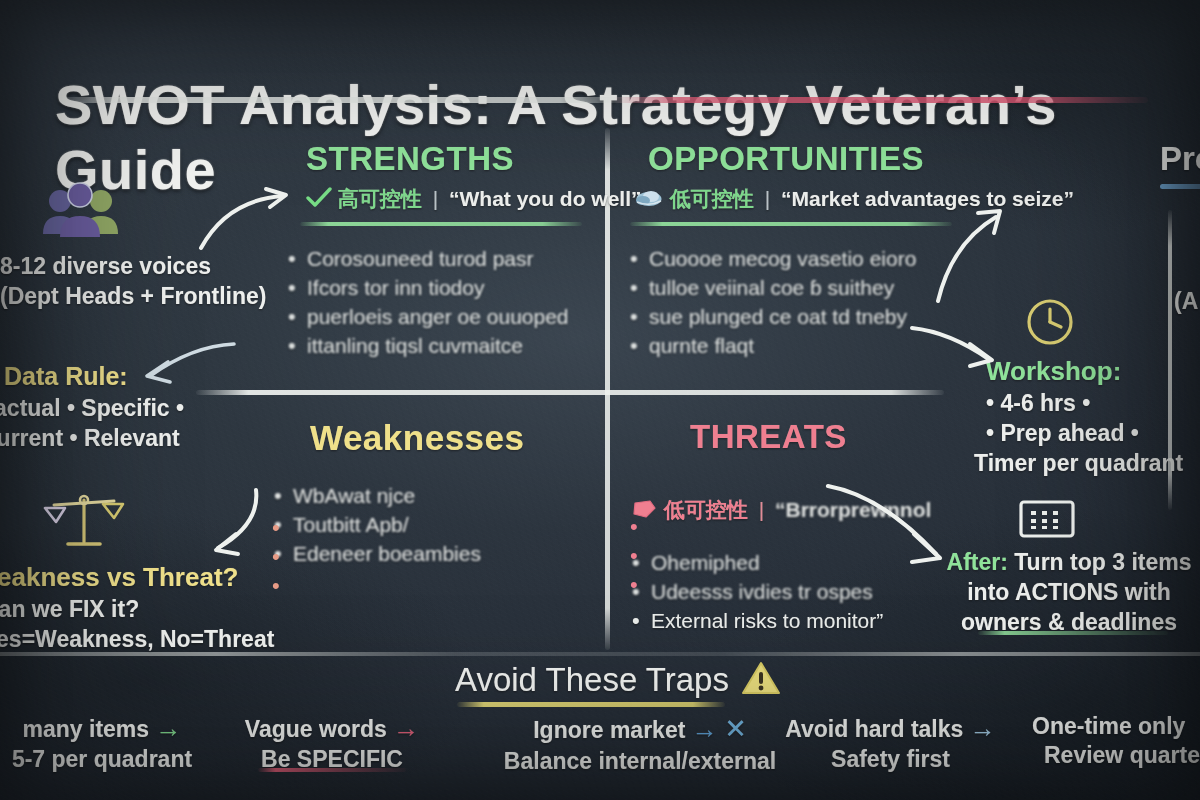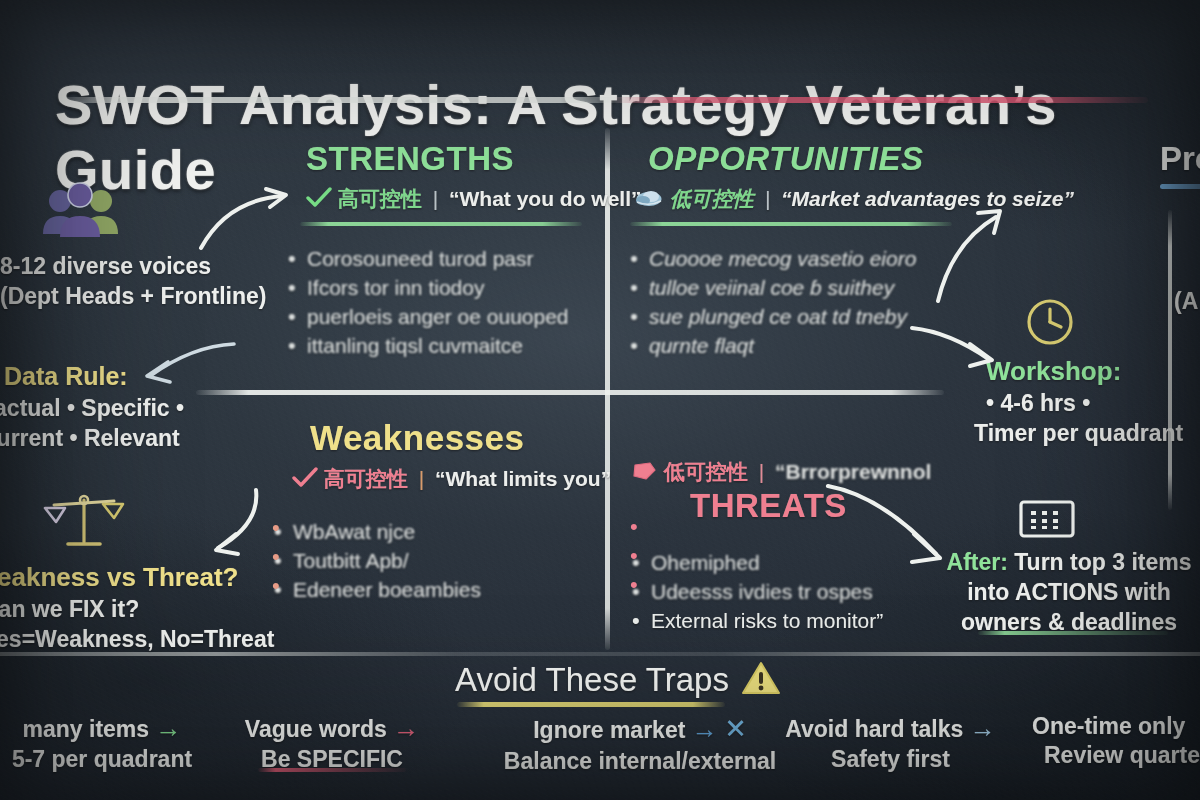--- a/index.html
+++ b/index.html
@@ -122,21 +122,21 @@
     </div>
     <div class="q-rule" style="width:282px;margin:8px 0 0 -6px;background:linear-gradient(90deg,rgba(140,225,150,.06),rgba(150,230,160,.9) 10%,rgba(150,230,160,.85) 86%,rgba(140,225,150,.06));"></div>
     <ul class="q-list blurry chalk" style="margin-top:19px;margin-left:-22px;">
       <li>Corosouneed turod pasr</li>
       <li>Ifcors tor inn tiodoy</li>
       <li>puerloeis anger oe ouuoped</li>
       <li>ittanling tiqsl cuvmaitce</li>
     </ul>
   </div>
 
-  <div class="abs" style="left:648px;top:140px;font-style:italic;">
+  <div class="abs" style="left:648px;top:140px;">
     <div class="chalk q-title" style="color:#8fe39a;">OPPORTUNITIES</div>
     <div class="chalk q-sub" style="margin-top:7px;margin-left:-14px;">
       <span class="ico">
         <svg width="30" height="22" viewBox="0 0 30 22">
           <ellipse cx="15" cy="12" rx="12.5" ry="7" fill="#9fc4d8"></ellipse>
           <ellipse cx="17" cy="9.5" rx="8" ry="5.5" fill="#cfe2ee"></ellipse>
           <ellipse cx="9" cy="13.5" rx="7" ry="4.5" fill="#7fa9c2"></ellipse>
           <path d="M3 15 q12 5 24 -1" stroke="#e8f1f6" stroke-width="1.6" fill="none" opacity=".8"></path>
         </svg>
       </span>
@@ -148,54 +148,44 @@
     <ul class="q-list blurry chalk" style="margin-top:19px;margin-left:-22px;">
       <li>Cuoooe mecog vasetio eioro</li>
       <li>tulloe veiinal coe ɓ suithey</li>
       <li>sue plunged ce oat td tneby</li>
       <li>qurnte flaqt</li>
     </ul>
   </div>
 
   <div class="abs" style="left:310px;top:418px;">
     <div class="chalk q-title" style="color:#efe08a;font-size:35px;">Weaknesses</div>
-    <div class="chalk q-sub" style="margin-top:7px;margin-left:-18px;">
-      <span class="ico">
-        <svg width="26" height="22" viewBox="0 0 26 22">
-            <path d="M2 11 L9 18 L24 2" stroke="#ef7f90" stroke-width="3.4" fill="none" stroke-linecap="round" stroke-linejoin="round"></path>
-          </svg>
-      </span>
-      <span class="cn" style="color:#ef7f90;">高可控性</span>
-      <span class="bar" style="color:#d89a6a;">|</span>
-      <span class="quote">“What limits you”</span>
-    </div>
     <ul class="q-list blurry chalk" style="margin-top:24px;margin-left:-40px;">
       <li style="color:#edefed;">WbAwat njce</li>
       <li style="color:#edefed;">Toutbitt Apb/</li>
       <li style="color:#edefed;">Edeneer boeambies</li>
     </ul>
   </div>
   <div class="abs" style="left:272px;top:513px;color:#e79b86;font-size:22px;line-height:29px;">
     <div>•</div>
       <div>•</div>
       <div>•</div>
   </div>
 
   <div class="abs" style="left:690px;top:418px;">
+    <div class="chalk q-title" style="color:#ef7f90;">THREATS</div>
     <div class="chalk q-sub" style="margin-top:7px;margin-left:-60px;">
       <span class="ico">
         <svg width="28" height="22" viewBox="0 0 28 22">
           <path d="M5 5 L20 3 L25 10 L16 19 L4 16 Z" fill="#ef7f90" stroke="#e26c80" stroke-width="1.2" stroke-linejoin="round"></path>
         </svg>
       </span>
       <span class="cn" style="color:#ef7f90;">低可控性</span>
       <span class="bar" style="color:#e08a96;">|</span>
       <span class="quote blurry" style="display:inline-block;">“Brrorprewnnol</span>
     </div>
-    <div class="chalk q-title" style="color:#ef7f90;">THREATS</div>
     <ul class="q-list chalk" style="margin-top:24px;margin-left:-62px;">
       <li class="blurry">Ohemiphed</li>
       <li class="blurry">Udeesss ivdies tr ospes</li>
       <li>External risks to monitor”</li>
     </ul>
   </div>
   <div class="abs" style="left:630px;top:512px;color:#ef7f90;font-size:22px;line-height:29px;">
     <div>•</div>
       <div>•</div>
       <div>•</div>
@@ -267,20 +257,21 @@
     <div style="margin-left:56px;">
       <svg width="52" height="52" viewBox="0 0 52 52">
         <circle cx="26" cy="26" r="21" fill="none" stroke="#d8cc72" stroke-width="3.2"></circle>
         <line x1="26" y1="26" x2="26" y2="13" stroke="#d8cc72" stroke-width="3.2" stroke-linecap="round"></line>
         <line x1="26" y1="26" x2="37" y2="31" stroke="#d8cc72" stroke-width="3.2" stroke-linecap="round"></line>
       </svg>
     </div>
     <div class="chalk side-h" style="color:#8fe39a;margin-top:4px;margin-left:18px;font-size:26px;">Workshop:</div>
     <div class="chalk side-t" style="margin-top:2px;margin-left:18px;white-space:nowrap;">
       <div>• 4-6 hrs •</div>
+      <div>• Prep ahead •</div>
       <div style="margin-left:-12px;">Timer per quadrant</div>
     </div>
   </div>
   <div class="abs" style="left:930px;top:205px;">
     <svg width="80" height="100" viewBox="0 0 80 100">
       <path d="M8 96 q14 -58 58 -84" stroke="#eef1ee" stroke-width="4" fill="none" stroke-linecap="round"></path>
       <path d="M48 8 L70 6 L64 28" stroke="#eef1ee" stroke-width="4" fill="none" stroke-linecap="round" stroke-linejoin="round"></path>
     </svg>
   </div>
   <div class="abs" style="left:908px;top:322px;">

